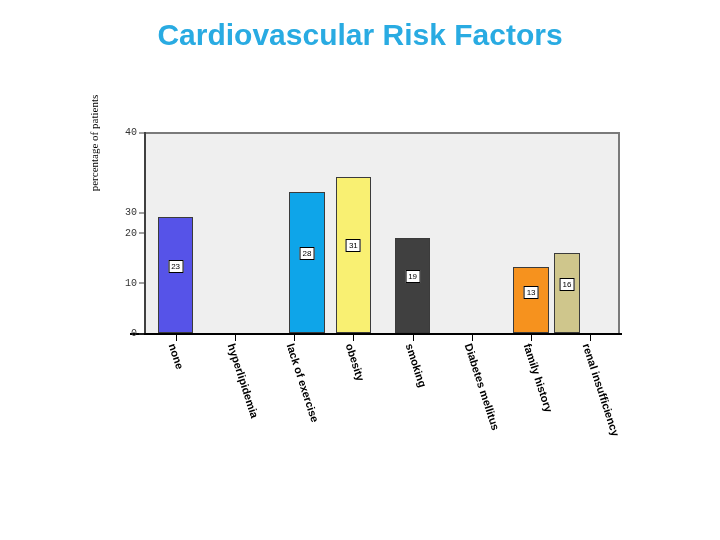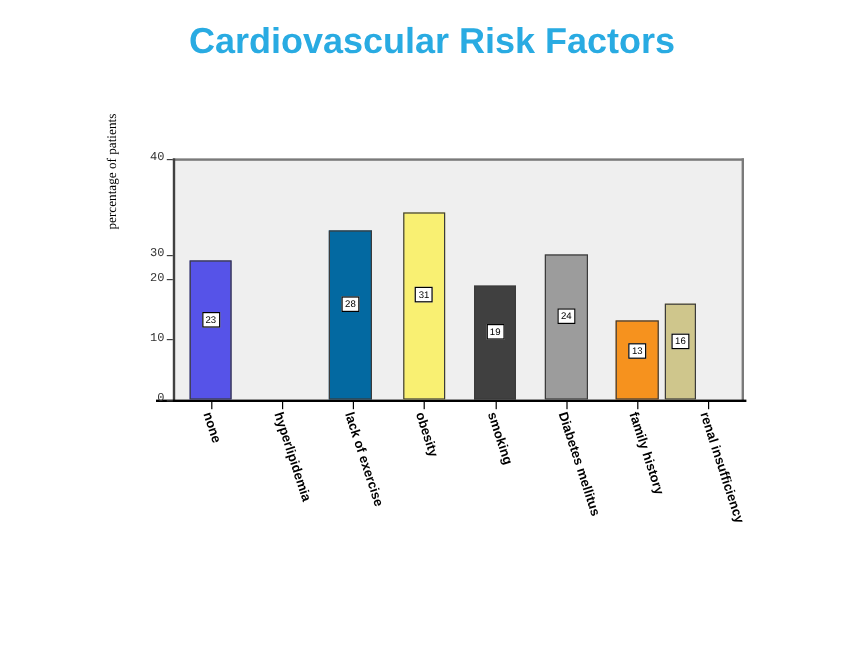--- a/index.html
+++ b/index.html
@@ -161,31 +161,28 @@
         <div class="ytick" style="top: 154.75px;">10</div>
         <div class="ytick" style="top: 104.5px;">20</div>
         <div class="ytick" style="top: 54.25px; margin-top: 30px;">30</div>
         <div class="ytick" style="top: 4px;">40</div>
       </div>
 
     <div class="bars" id="bars">
         <div class="bar" style="left: 11.85px; width: 35.55px; height: 115.575px; background: rgb(86, 83, 232);">
           <span class="val">23</span>
         </div>
-        <div class="bar" style="left: 128px; width: 36px; height: 140.7px; background: #0369a1;">
+        <div class="bar" style="left: 143px; width: 36px; height: 140.7px; background: #0ea5e9;">
           <span class="val">28</span>
         </div>
         <div class="bar" style="left: 189.6px; width: 35.55px; height: 155.775px; background: rgb(249, 240, 114);">
           <span class="val">31</span>
         </div>
         <div class="bar" style="left: 248.85px; width: 35.55px; height: 95.475px; background: #404040;">
           <span class="val">19</span>
-        </div>
-        <div class="bar" style="left: 308.1px; width: 35.55px; height: 120.6px; background: rgb(156, 156, 156);">
-          <span class="val">24</span>
         </div>
         <div class="bar" style="left: 367.35px; width: 35.55px; height: 66px; background: rgb(246, 146, 30);">
           <span class="val">13</span>
         </div>
         <div class="bar" style="left: 408px; width: 26px; height: 80.4px; background: rgb(207, 198, 140); margin-top: 32px;">
           <span class="val">16</span>
         </div>
       </div>
 
     <div id="xticks">

